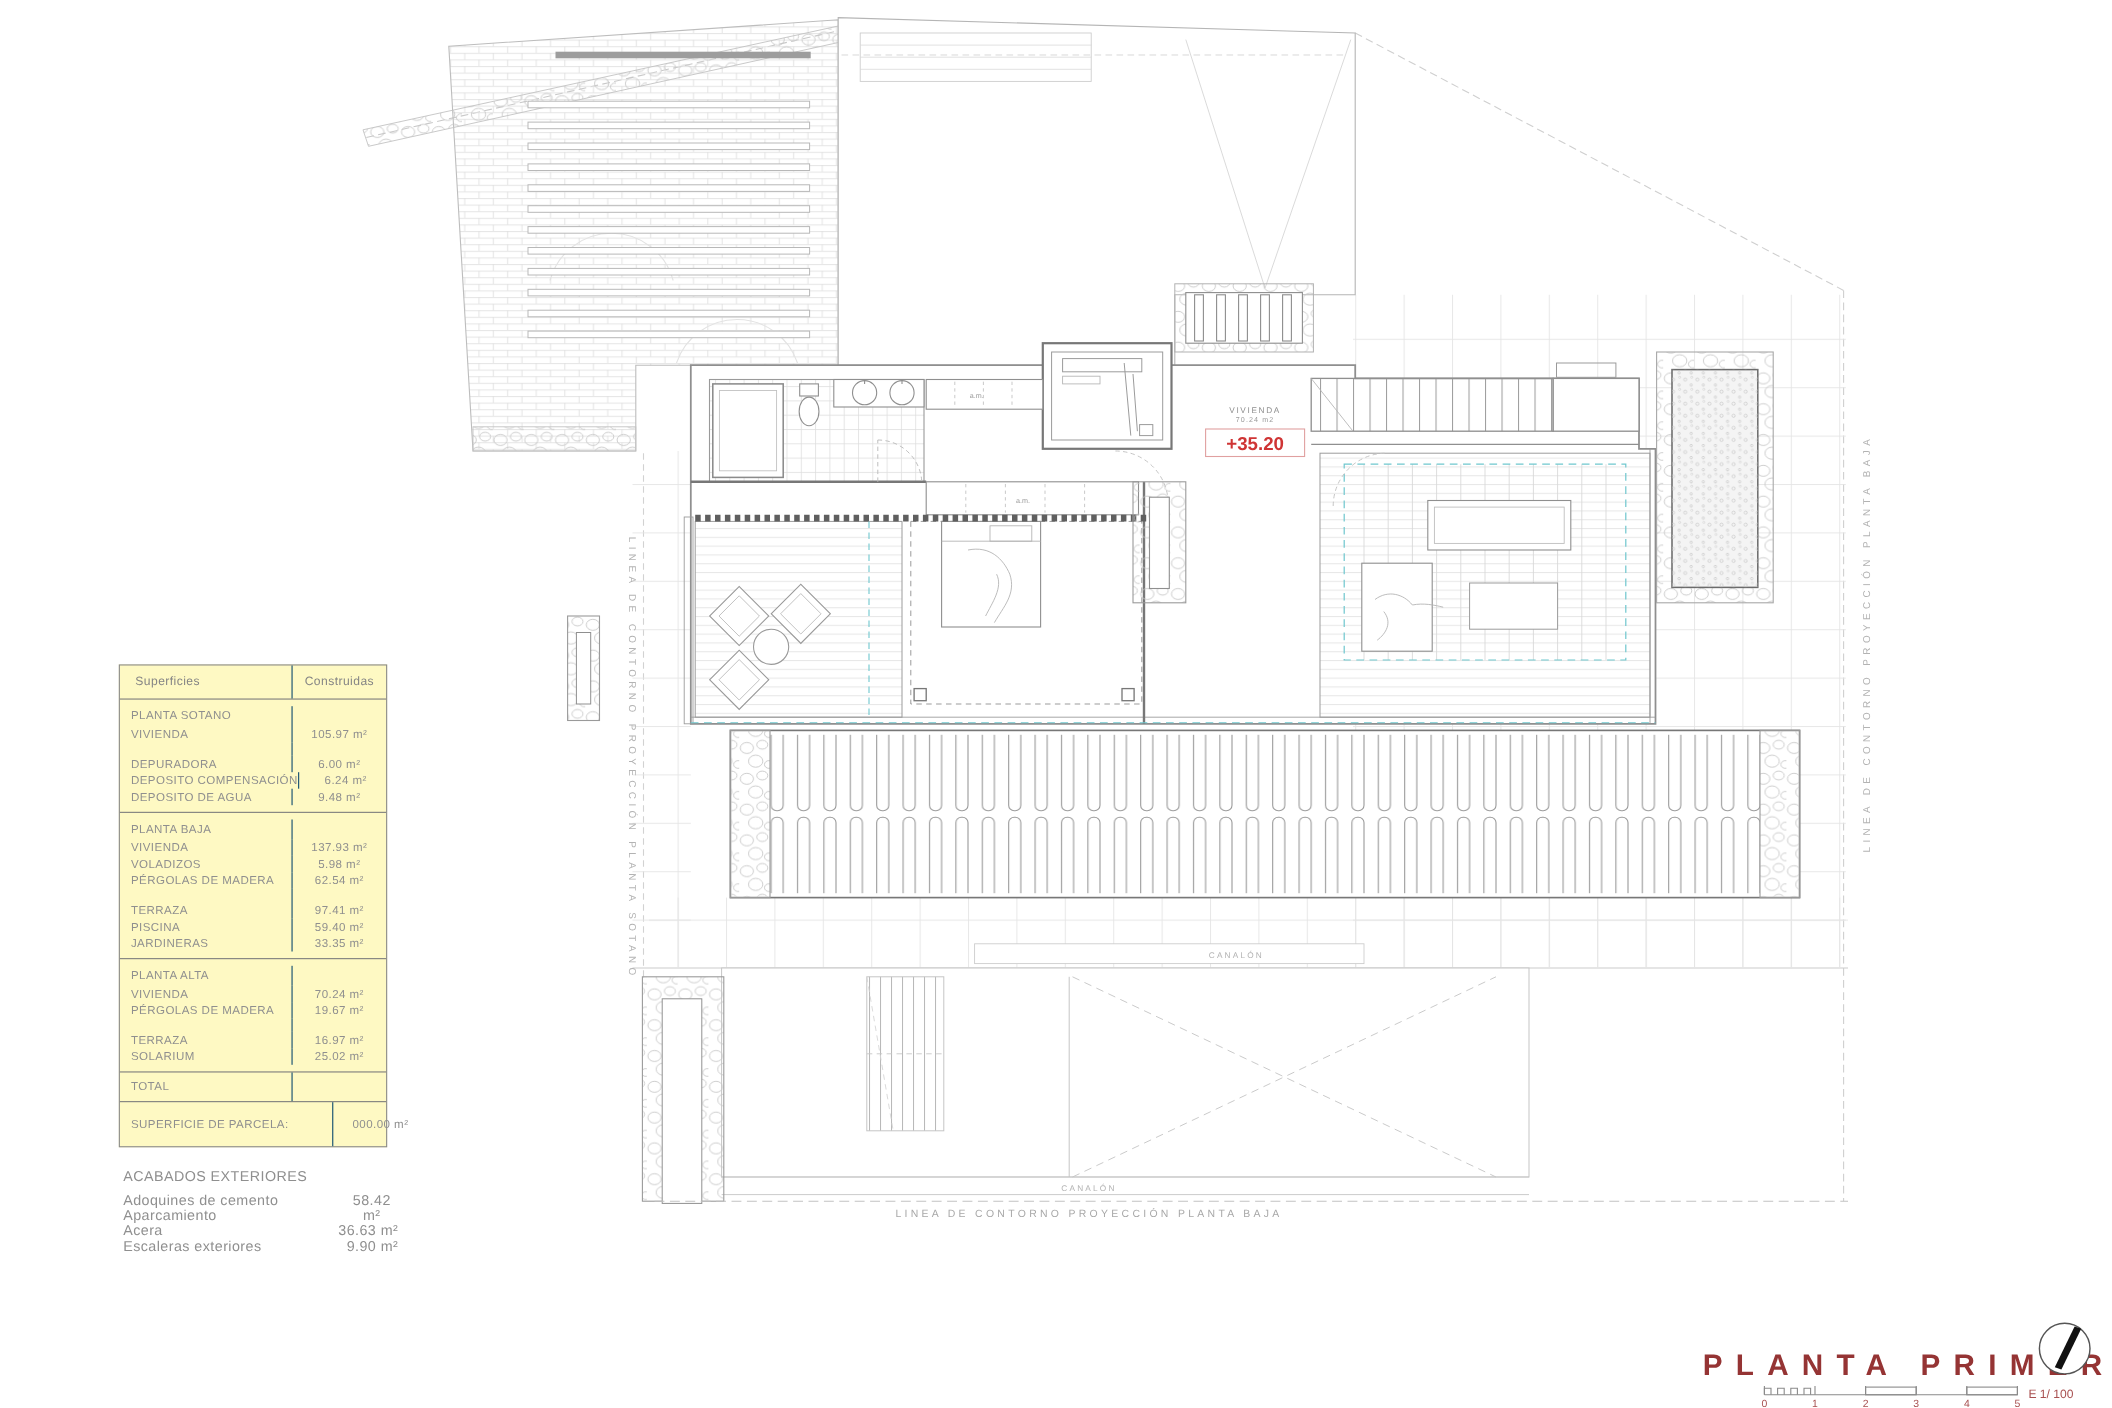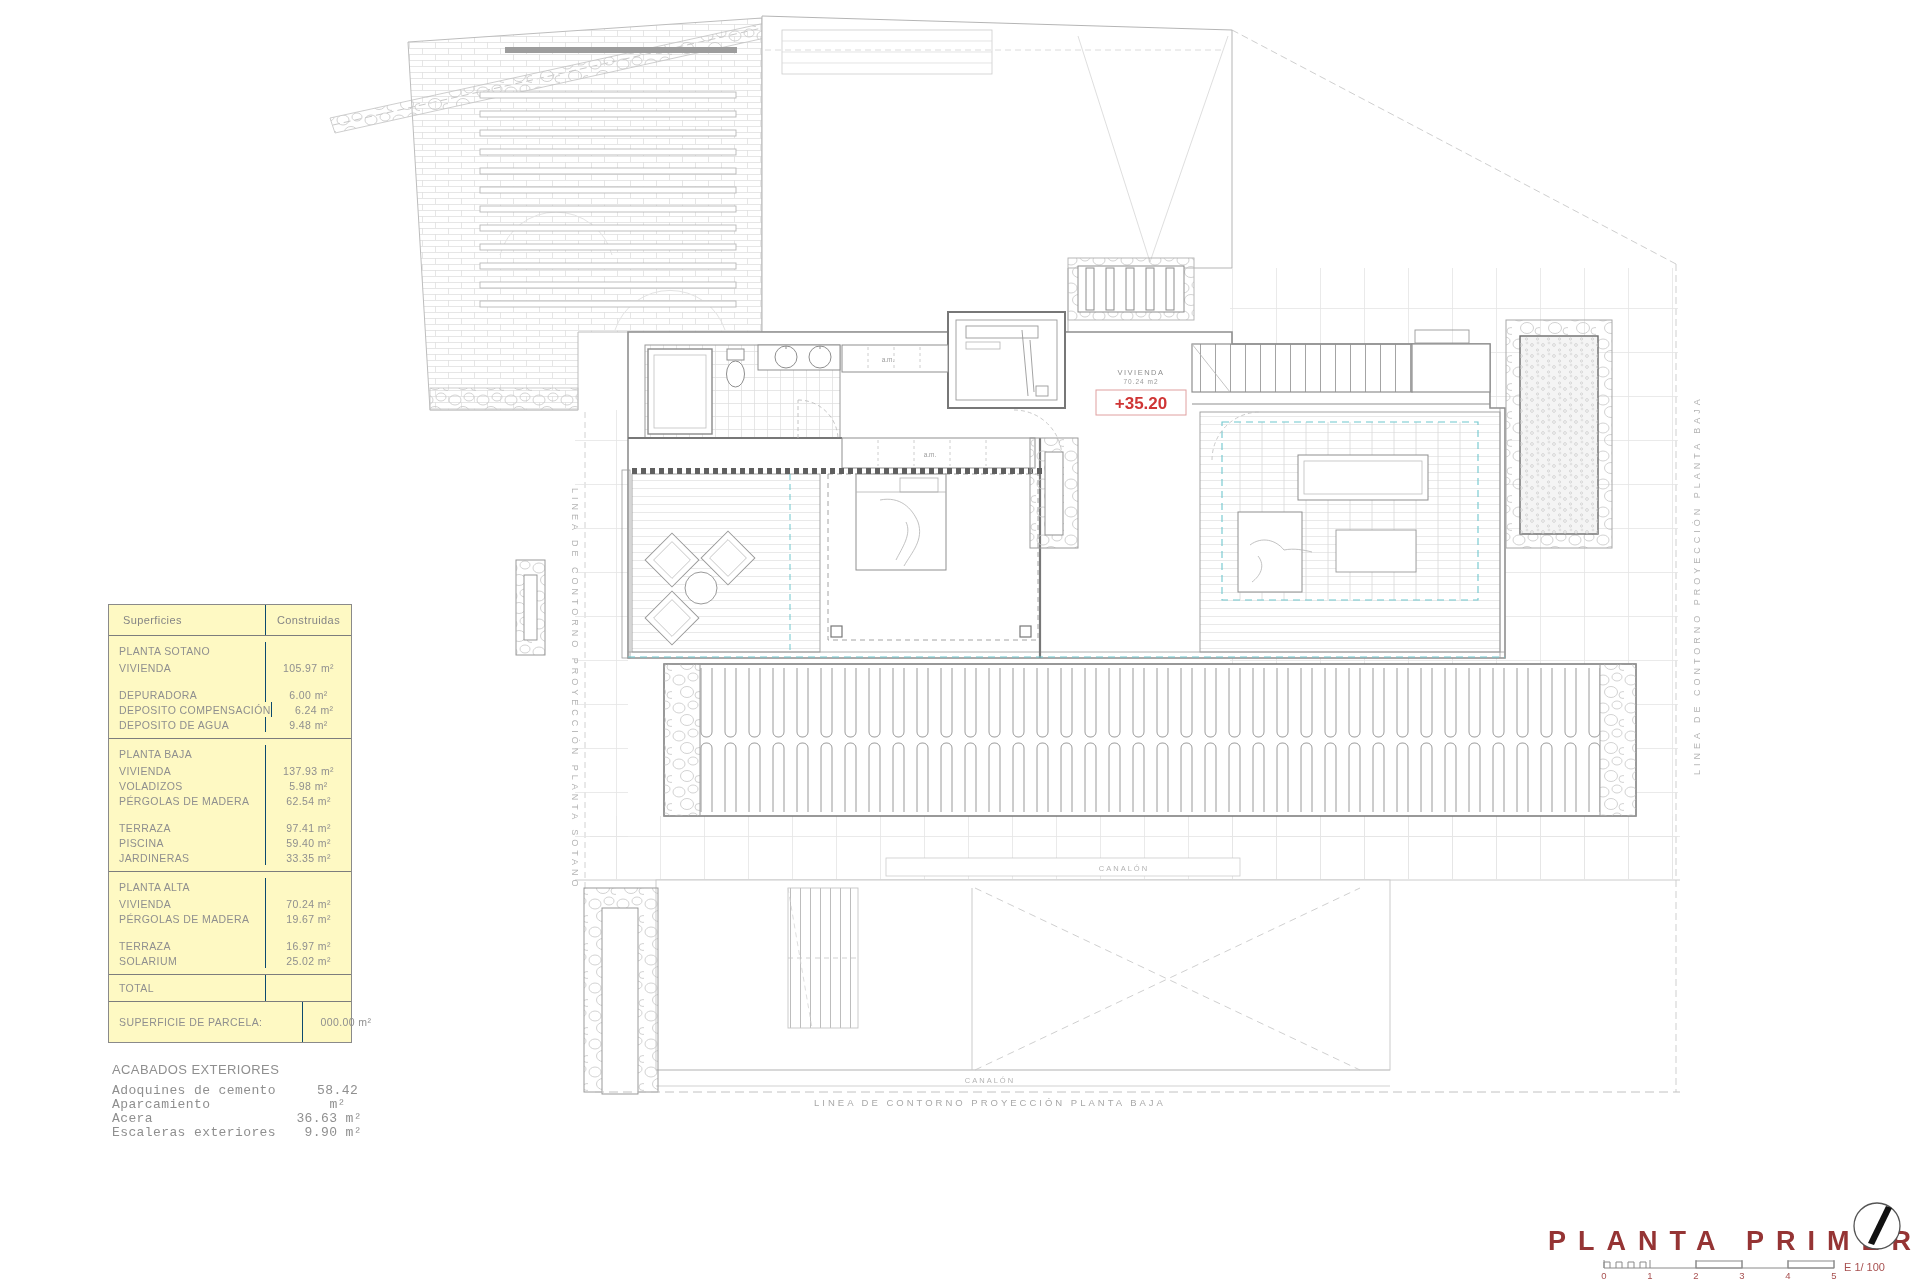--- a/index.html
+++ b/index.html
@@ -19,21 +19,21 @@
   .sect{border-top:1.5px solid #7d7d7d;gap:40px;}
   .headrow{padding-top:6px;min-height:18px;}
   .gap{min-height:12px;}
   .padb{padding-bottom:6px;}
   .totalrow{min-height:26px;}
   .parcelarow{min-height:40px;}
 
   .exteriores{position:absolute;left:112px;top:1042px;width:250px;color:#8f8f8f;
     font-size:13px;letter-spacing:.4px;margin-top:20px;}
   .exttitle{margin-bottom:7px;}
-  .extrow{display:flex;justify-content:space-between;line-height:14px;font-family:Liberation Mono, monospace;}
+  .extrow{display:flex;justify-content:space-between;line-height:14px;}
   .extrow .ev{text-align:center;}
 </style>
 </head>
 <body>
 
 <div class="sheet">
 
 <svg width="1920" height="1280" viewBox="0 0 1920 1280">
   <defs>
     <pattern id="brick" width="26" height="12" patternUnits="userSpaceOnUse">

